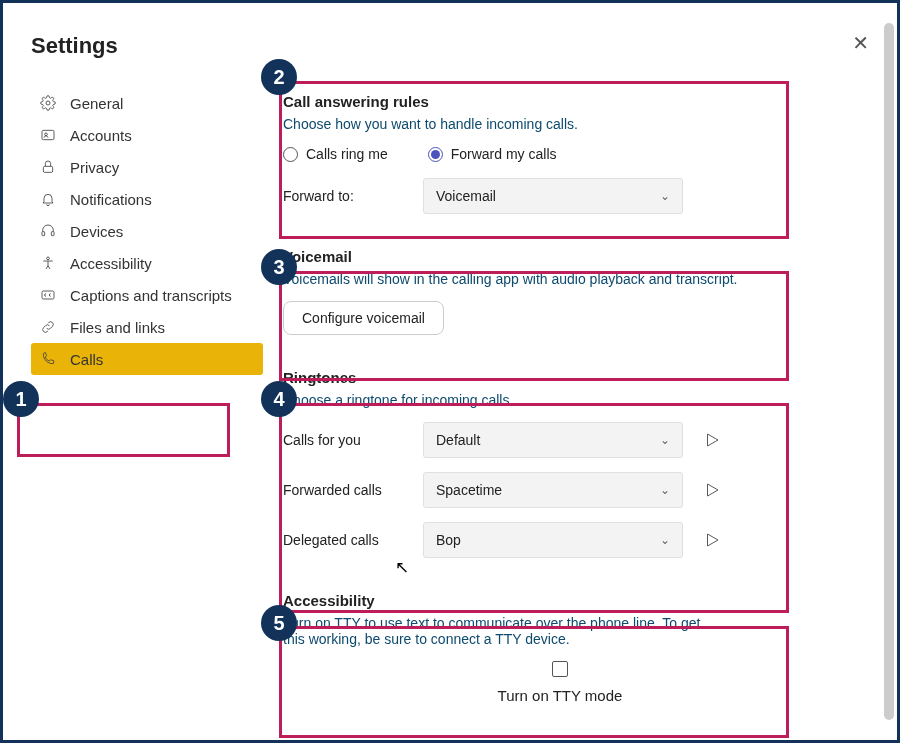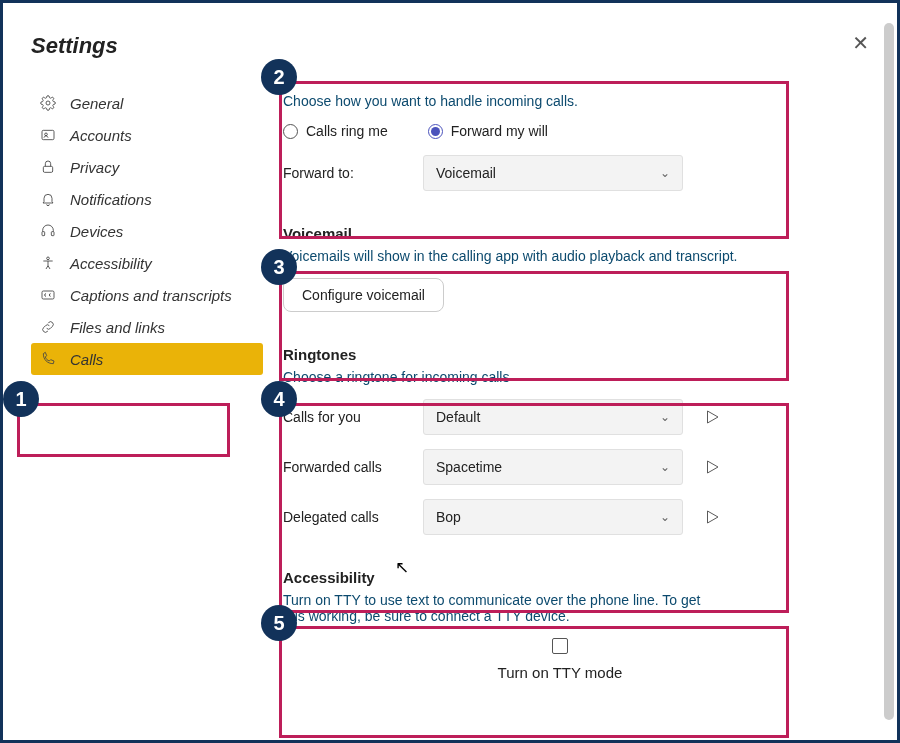--- a/index.html
+++ b/index.html
@@ -1,20 +1,20 @@
 <!DOCTYPE html>
 <html><head>
 <meta charset="utf-8">
 <style>
   * { box-sizing: border-box; margin: 0; padding: 0; font-family: "Segoe UI", -apple-system, sans-serif; }
   body { width: 900px; height: 743px; background: #fff; position: relative; }
   .frame { position: absolute; inset: 0; border: 3px solid #12325a; background: #fff; overflow: hidden; }
   .close-btn { position: absolute; top: 28px; right: 28px; font-size: 20px; color: #555; cursor: pointer; }
   .content-area { position: absolute; left: 0; top: 0; right: 20px; bottom: 0; display: flex; }
-  .sidebar { width: 260px; padding: 30px 0 12px 28px; font-style: italic; }
+  .sidebar { width: 260px; padding: 30px 0 12px 28px; }
   .settings-title { font-size: 22px; font-weight: 700; color: #222; margin-bottom: 28px; }
   .nav-item { display: flex; align-items: center; gap: 13px; height: 32px; padding: 0 8px; font-size: 15px; color: #333; cursor: pointer; border-radius: 3px; }
   .nav-item.active { background: #eab308; align-items: center; }
   .nav-item .icon { width: 18px; display: inline-flex; justify-content: center; color: #444; }
   .nav-item .icon svg { width: 16px; height: 16px; stroke: currentColor; fill: none; stroke-width: 1.3; }
   .main { flex: 1; padding: 90px 40px 20px 20px; font-size: 15px; color: #222; }
   .section { margin-bottom: 34px; }
   .sec-title { font-weight: 700; font-size: 15px; margin-bottom: 6px; }
   .sec-desc { font-size: 14px; color: #0c4a6e; margin-bottom: 14px; }
   .radio-row { display: flex; align-items: center; gap: 40px; margin-bottom: 16px; }
@@ -125,29 +125,30 @@
               <path d="M5 4c0 9 6 15 15 15l1-4-5-2-2 2c-3-1-5-3-6-6l2-2-2-5-3 2z"></path>
             </svg>
           </span>
         <span>Calls</span>
       </div>
     </div>
 
     <div class="main">
 
       <div class="section">
+        <div class="sec-title">Call answering rules</div>
         <div class="sec-desc">Choose how you want to handle incoming calls.</div>
         <div class="radio-row">
           <div class="radio-opt">
             <span class="radio-circle"></span>
             <span>Calls ring me</span>
           </div>
           <div class="radio-opt">
             <span class="radio-circle selected"></span>
-            <span>Forward my will</span>
+            <span>Forward my calls</span>
           </div>
         </div>
         <div class="fwd-row">
           <div class="fwd-label">Forward to:</div>
           <div class="dropdown">
             <span>Voicemail</span>
             <span class="chev-down">⌄</span>
           </div>
         </div>
       </div>

